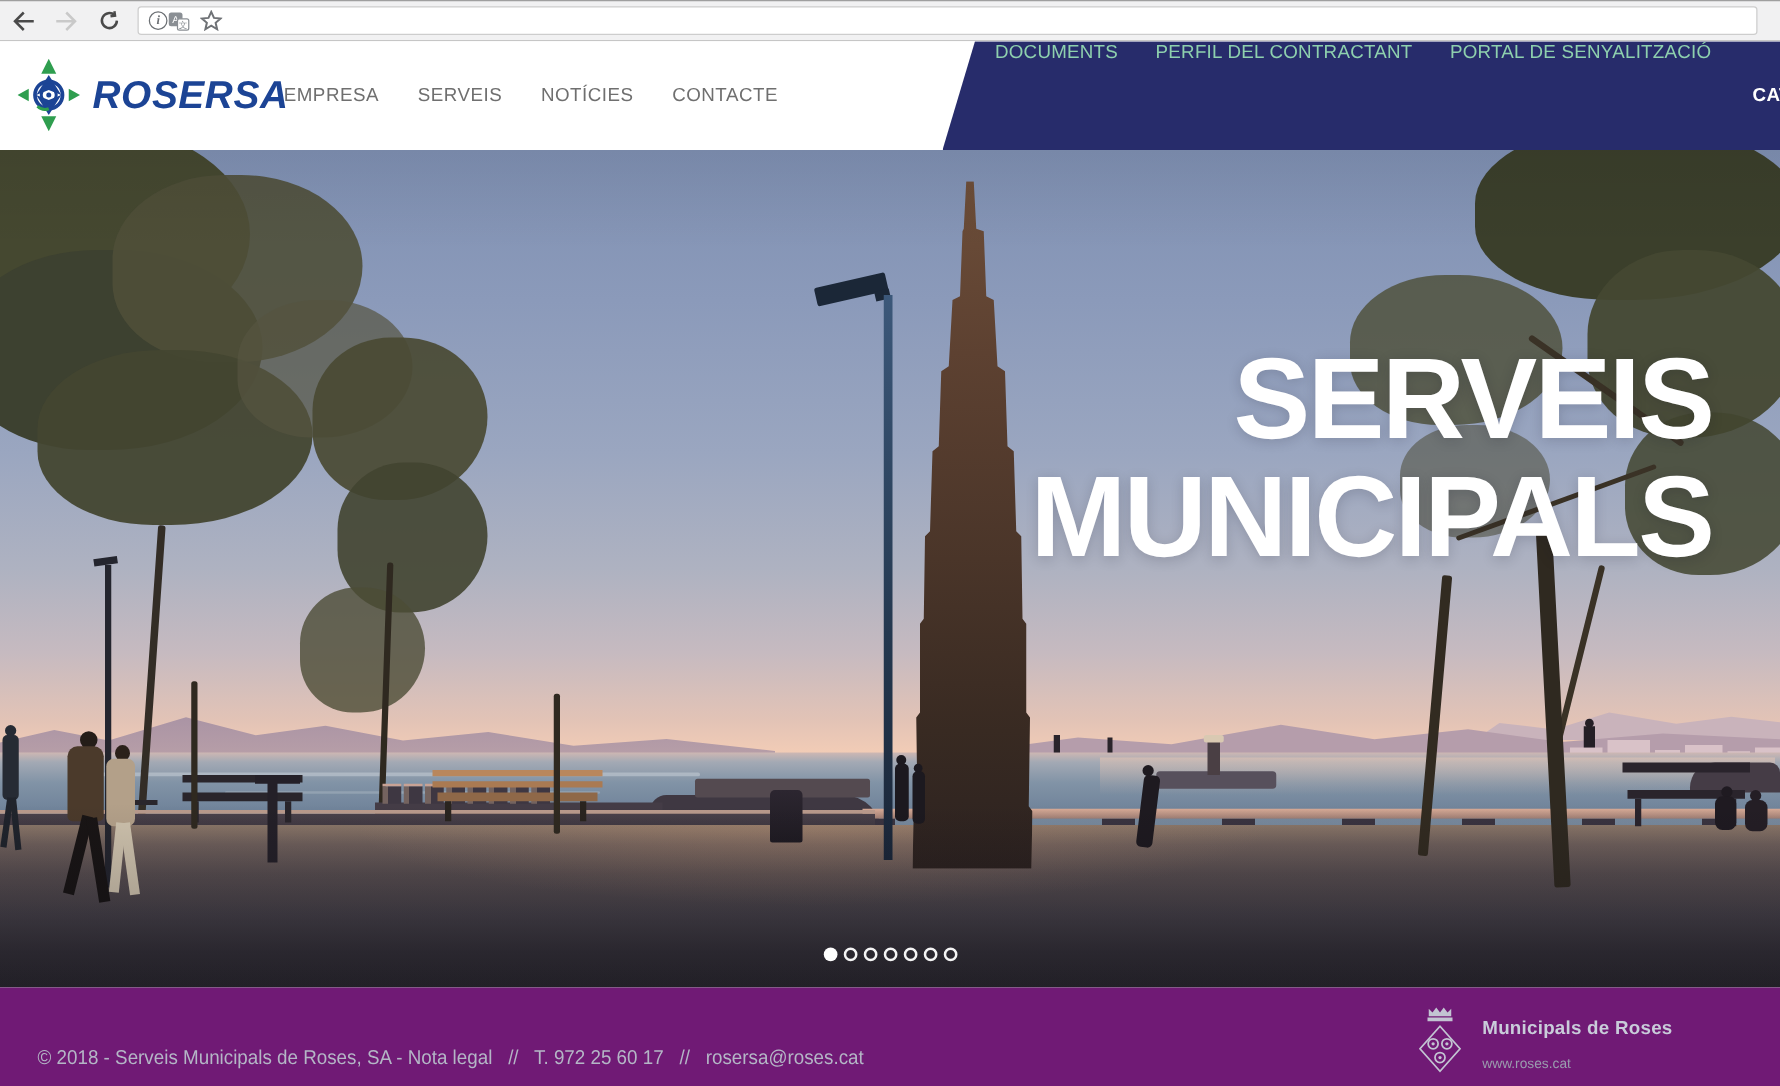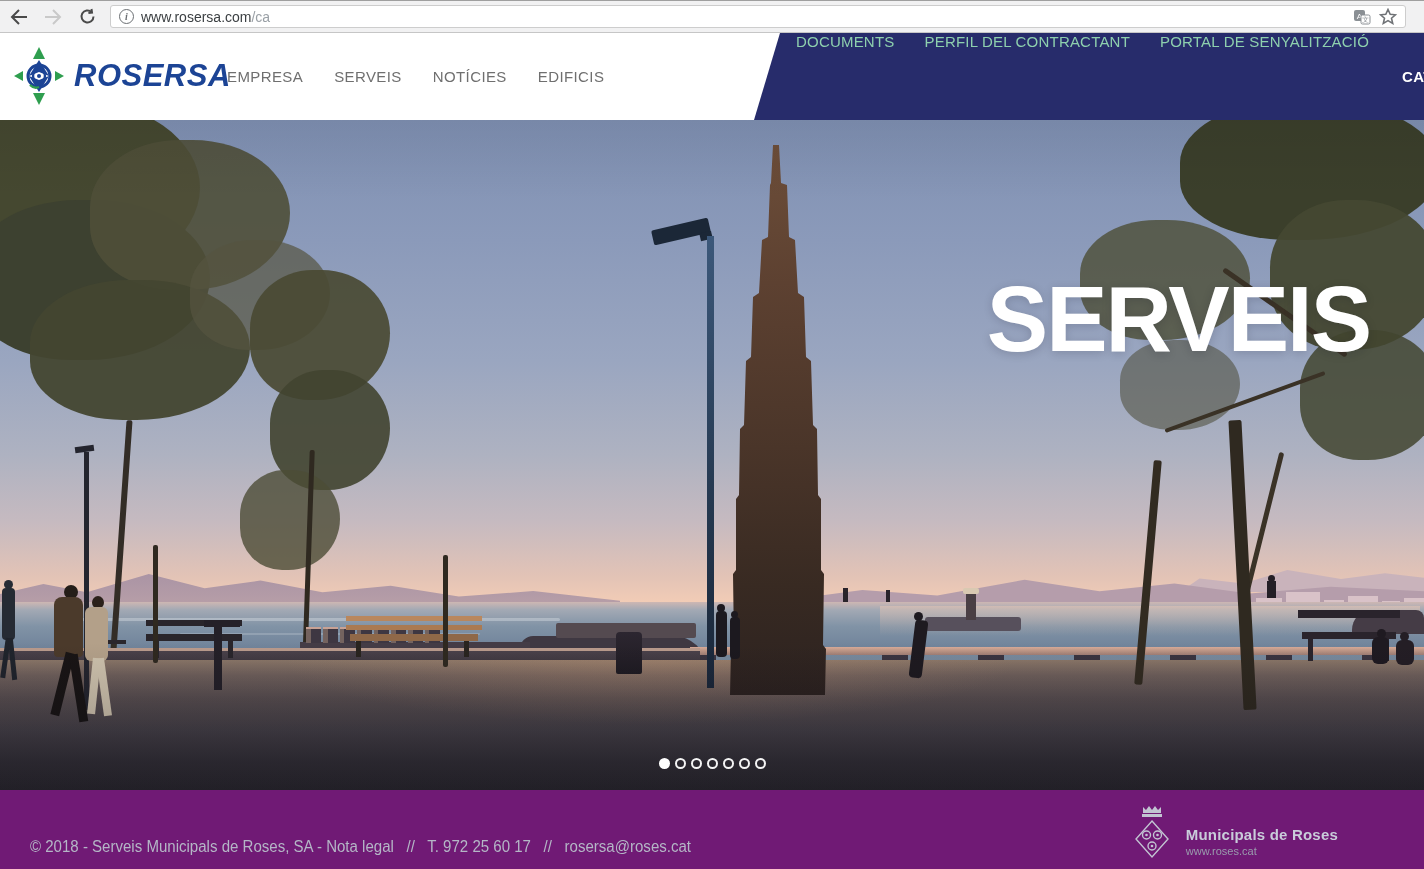--- a/index.html
+++ b/index.html
@@ -74,21 +74,21 @@
   .dot.active { background:#ffffff; }
 
   
   .footer { position:relative; height:79px; background:#701a75; }
   .footer-text { position:absolute; left:30px; bottom:13px; font-size:16px; color:#b4b6c6; transform:scaleX(.94); transform-origin:left center; white-space:nowrap; }
   .footer-text .sep { margin:0 9px; color:#b4b6c6; }
   .footer-text a { color:#b4b6c6; text-decoration:none; cursor:pointer; }
   .aj-block { position:absolute; right:86px; bottom:8px; display:flex; align-items:flex-end; gap:12px; cursor:pointer; }
   .aj-texts { padding-bottom:4px; }
   .aj-name { font-size:15px; font-weight:bold; color:#c9ccda; letter-spacing:.2px; }
-  .aj-url { font-size:11px; color:#9a9dae; margin-top:2px; }
+  .aj-url { font-size:11px; color:#9a9dae; margin-top:14px; }
 </style>
 </head>
 <body>
 
 <div class="browser-bar">
   <div class="nav-btn">
     <svg width="18" height="16" viewBox="0 0 18 16">
         <path d="M9 1 L2 8 L9 15 M2 8 H17" stroke="#4a4a4a" stroke-width="2" fill="none"></path>
       </svg>
   </div>
@@ -98,21 +98,20 @@
       </svg>
   </div>
   <div class="nav-btn">
     <svg width="17" height="17" viewBox="0 0 17 17">
         <path d="M14.5 8.5 A6 6 0 1 1 12.6 4.1" stroke="#4a4a4a" stroke-width="2" fill="none"></path>
         <path d="M12.5 1 L13 4.6 L9.4 5" fill="none" stroke="#4a4a4a" stroke-width="2"></path>
       </svg>
   </div>
   <div class="url-bar">
     <span class="info-badge">i</span>
-    <span class="url-text"><span>www.rosersa.com</span><span class="path">/ca</span></span>
     <span class="urlbar-icons">
       <svg width="18" height="16" viewBox="0 0 18 16">
           <rect x="1" y="1" width="11" height="11" rx="2" fill="#8a8f94"></rect>
           <text x="6.5" y="9.5" font-size="8" fill="#fff" text-anchor="middle" font-family="Liberation Sans">A</text>
           <rect x="8" y="6" width="9" height="9" rx="1.5" fill="#fff" stroke="#8a8f94"></rect>
           <text x="12.5" y="13" font-size="7" fill="#8a8f94" text-anchor="middle" font-family="Liberation Sans">文</text>
         </svg>
       <svg width="18" height="17" viewBox="0 0 18 17">
           <path d="M9 1.5 L11.2 6.3 L16.5 6.8 L12.5 10.2 L13.7 15.4 L9 12.6 L4.3 15.4 L5.5 10.2 L1.5 6.8 L6.8 6.3 Z" fill="none" stroke="#6f7276" stroke-width="1.6"></path>
         </svg>
@@ -133,21 +132,21 @@
       <circle cx="25" cy="29" r="6" fill="none" stroke="#1c4495" stroke-width="2.4"></circle>
       <circle cx="25" cy="29" r="2" fill="#1c4495"></circle>
       <path d="M16 38 q4 4 9 2" fill="none" stroke="#2f9e4f" stroke-width="2.4"></path>
     </svg>
     <span class="logo-word">ROSERSA</span>
   </div>
   <div class="main-nav">
     <span class="nav-item">EMPRESA</span>
     <span class="nav-item">SERVEIS</span>
     <span class="nav-item">NOTÍCIES</span>
-    <span class="nav-item">EDIFICIS</span>
+    <span class="nav-item">CONTACTE</span>
   </div>
   <div class="navy-band">
     <span class="sec-item">DOCUMENTS</span>
     <span class="sec-item">PERFIL DEL CONTRACTANT</span>
     <span class="sec-item">PORTAL DE SENYALITZACIÓ</span>
     <span class="lang-divider"></span>
     <span class="lang-btn">
       <span class="lang-label">CAT</span>
 
     </span>
@@ -272,20 +271,21 @@
   <div class="figure-part" style="left:1267px;top:461px;width:9px;height:17px;background:#241f26;"></div>
   <div class="figure-part" style="left:1377px;top:509px;width:9px;height:9px;border-radius:50%;background:#1f1a21;"></div>
   <div class="figure-part" style="left:1372px;top:517px;width:17px;height:27px;border-radius:6px;background:#1f1a21;"></div>
   <div class="figure-part" style="left:1400px;top:512px;width:9px;height:9px;border-radius:50%;background:#241e25;"></div>
   <div class="figure-part" style="left:1396px;top:520px;width:18px;height:25px;border-radius:6px;background:#241e25;"></div>
 
   <div class="abs vignette"></div>
 
   <div class="hero-title">
     <div>SERVEIS</div>
+    <div>MUNICIPALS</div>
   </div>
   <div class="dots">
       <span class="dot active"></span>
       <span class="dot"></span>
       <span class="dot"></span>
       <span class="dot"></span>
       <span class="dot"></span>
       <span class="dot"></span>
       <span class="dot"></span>
     </div>

